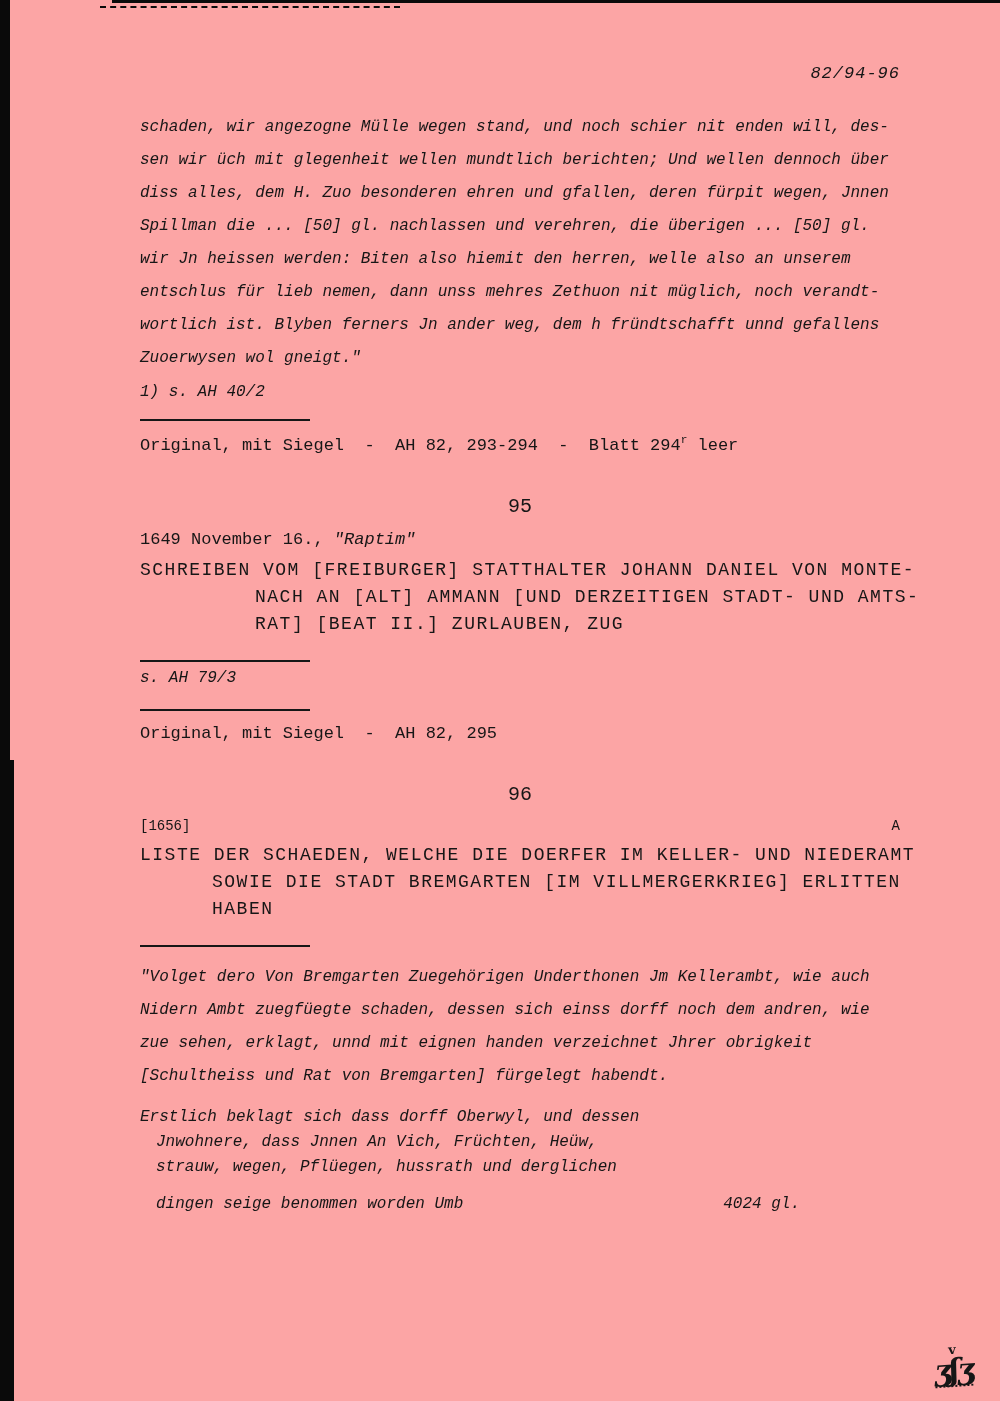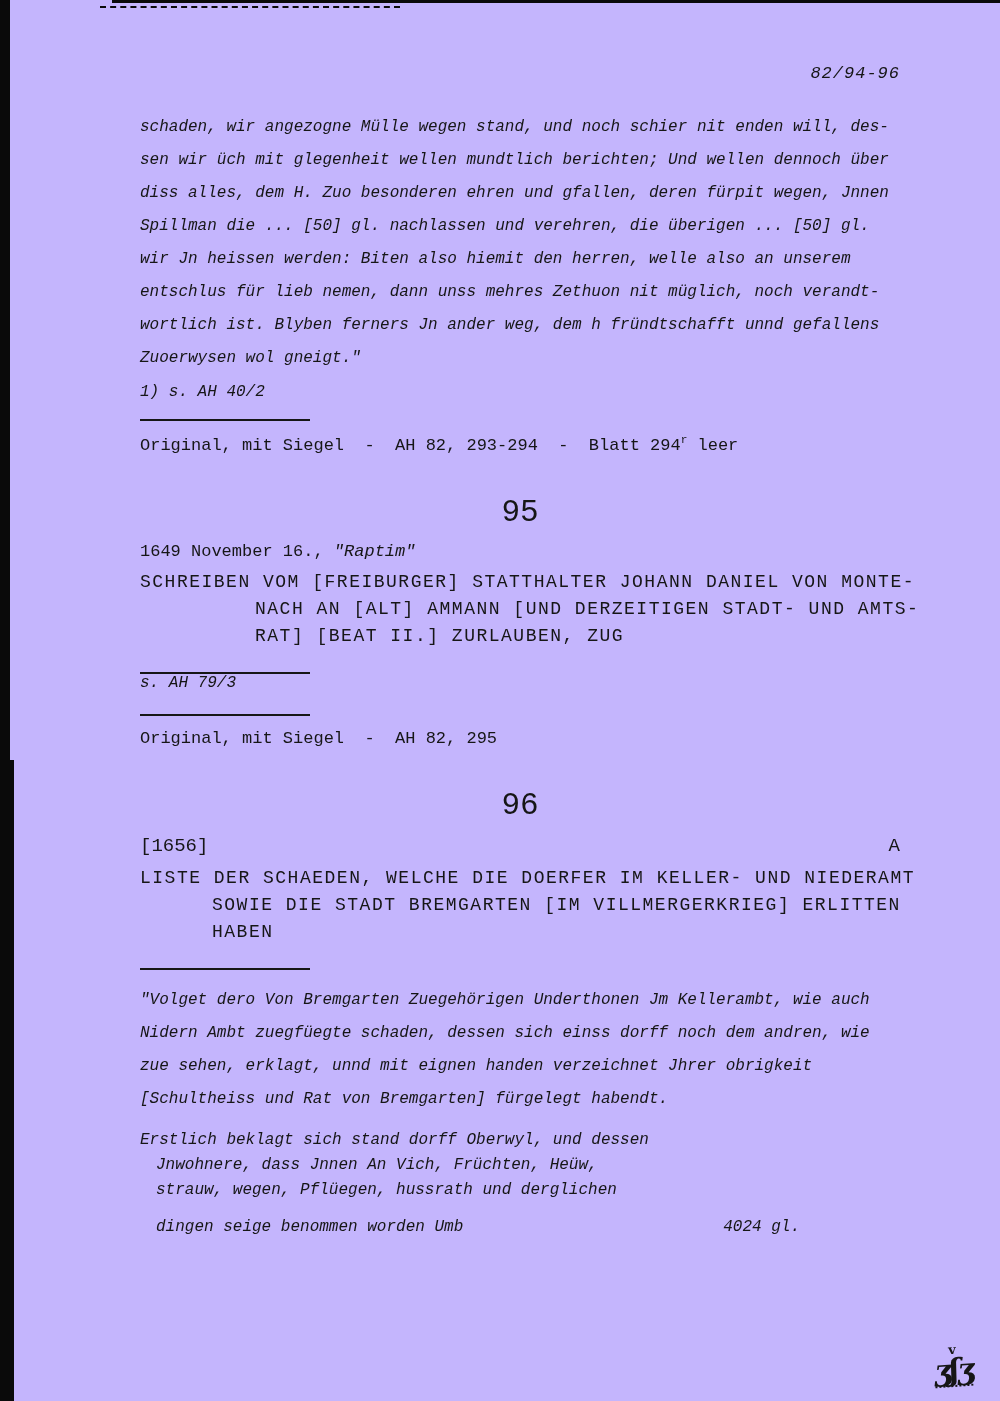--- a/index.html
+++ b/index.html
@@ -1,21 +1,21 @@
 <!DOCTYPE html>
 <html><head>
 <meta charset="utf-8">
 <style>
   * { margin:0; padding:0; box-sizing:border-box; }
   html,body { background:#d8d8d4; }
   .page {
     position:relative;
     width:1000px; height:1401px;
     margin:0 auto;
-    background:#c4b5fd;
+    background:#fca5a5;
     color:#161616;
     font-family:"Liberation Mono","DejaVu Sans Mono",monospace;
     overflow:hidden;
   }
   
   .edge-left { position:absolute; left:0; top:0; width:10px; height:1401px; background:#0a0a0a; }
   .edge-left2 { position:absolute; left:10px; top:760px; width:4px; height:641px; background:#0a0a0a; }
   .edge-top { position:absolute; left:112px; top:0; right:0; height:3px; background:#0a0a0a; }
   .edge-top-dashed { position:absolute; left:100px; top:6px; width:300px; height:0; border-top:2px dashed #0a0a0a; }
 
@@ -35,31 +35,31 @@
   .quote94 .ln { font-size:16px; line-height:33px; }
 
   .footnote { margin-top:8px; font-style:italic; font-size:16px; }
 
   .rule { margin-top:18px; width:170px; border-top:2px solid #161616; }
   .rule.r2 { margin-top:22px; }
 
   .origin { margin-top:13px; font-size:17px; white-space:pre; }
   .origin sup { font-size:11px; vertical-align:super; }
 
-  .entry-number { margin-top:40px; text-align:center; font-size:31px; }
+  .entry-number { margin-top:40px; text-align:center; font-size:20px; }
 
   .date-line { margin-top:12px; font-size:17px; white-space:pre; }
 
   .title-block { margin-top:8px; font-size:18px; line-height:27px; letter-spacing:1.5px; }
   .ind95 { padding-left:115px; }
   .ind96 { padding-left:72px; }
 
-  .reference { margin-top:0; font-size:16px; }
+  .reference { margin-top:7px; font-size:16px; }
 
-  .row-between { margin-top:12px; display:flex; justify-content:space-between; font-size:19px;gap:12px; }
+  .row-between { margin-top:12px; display:flex; justify-content:space-between; font-size:14px;gap:12px; }
 
   .quote96 { margin-top:14px; }
   .quote96 .ln { font-size:16px; line-height:33px; }
 
   .claim { margin-top:12px; font-style:italic; font-size:16px; }
   .claim .ln { line-height:25px; }
   .indc { padding-left:16px; }
   .claim-last { display:flex;margin-top:12px; }
   .amount { margin-left:auto; margin-right:100px; white-space:pre; }
 
@@ -142,21 +142,21 @@
     <div class="rule r2"></div>
 
     <div class="quote96">
       <div class="ln it">"Volget dero Von Bremgarten Zuegehörigen Underthonen Jm Kellerambt, wie auch</div>
       <div class="ln it">Nidern Ambt zuegfüegte schaden, dessen sich einss dorff noch dem andren, wie</div>
       <div class="ln it">zue sehen, erklagt, unnd mit eignen handen verzeichnet Jhrer obrigkeit</div>
       <div class="ln it">[Schultheiss und Rat von Bremgarten] fürgelegt habendt.</div>
     </div>
 
     <div class="claim">
-      <div class="ln">Erstlich beklagt sich stand dorff Oberwyl, und dessen</div>
+      <div class="ln">Erstlich beklagt sich dass dorff Oberwyl, und dessen</div>
       <div class="ln indc">Jnwohnere, dass Jnnen An Vich, Früchten, Heüw,</div>
       <div class="ln indc">strauw, wegen, Pflüegen, hussrath und derglichen</div>
       <div class="ln indc claim-last">
         <span>dingen seige benommen worden Umb</span>
         <span class="amount">4024 gl.</span>
       </div>
     </div>
 
   </div>
 

